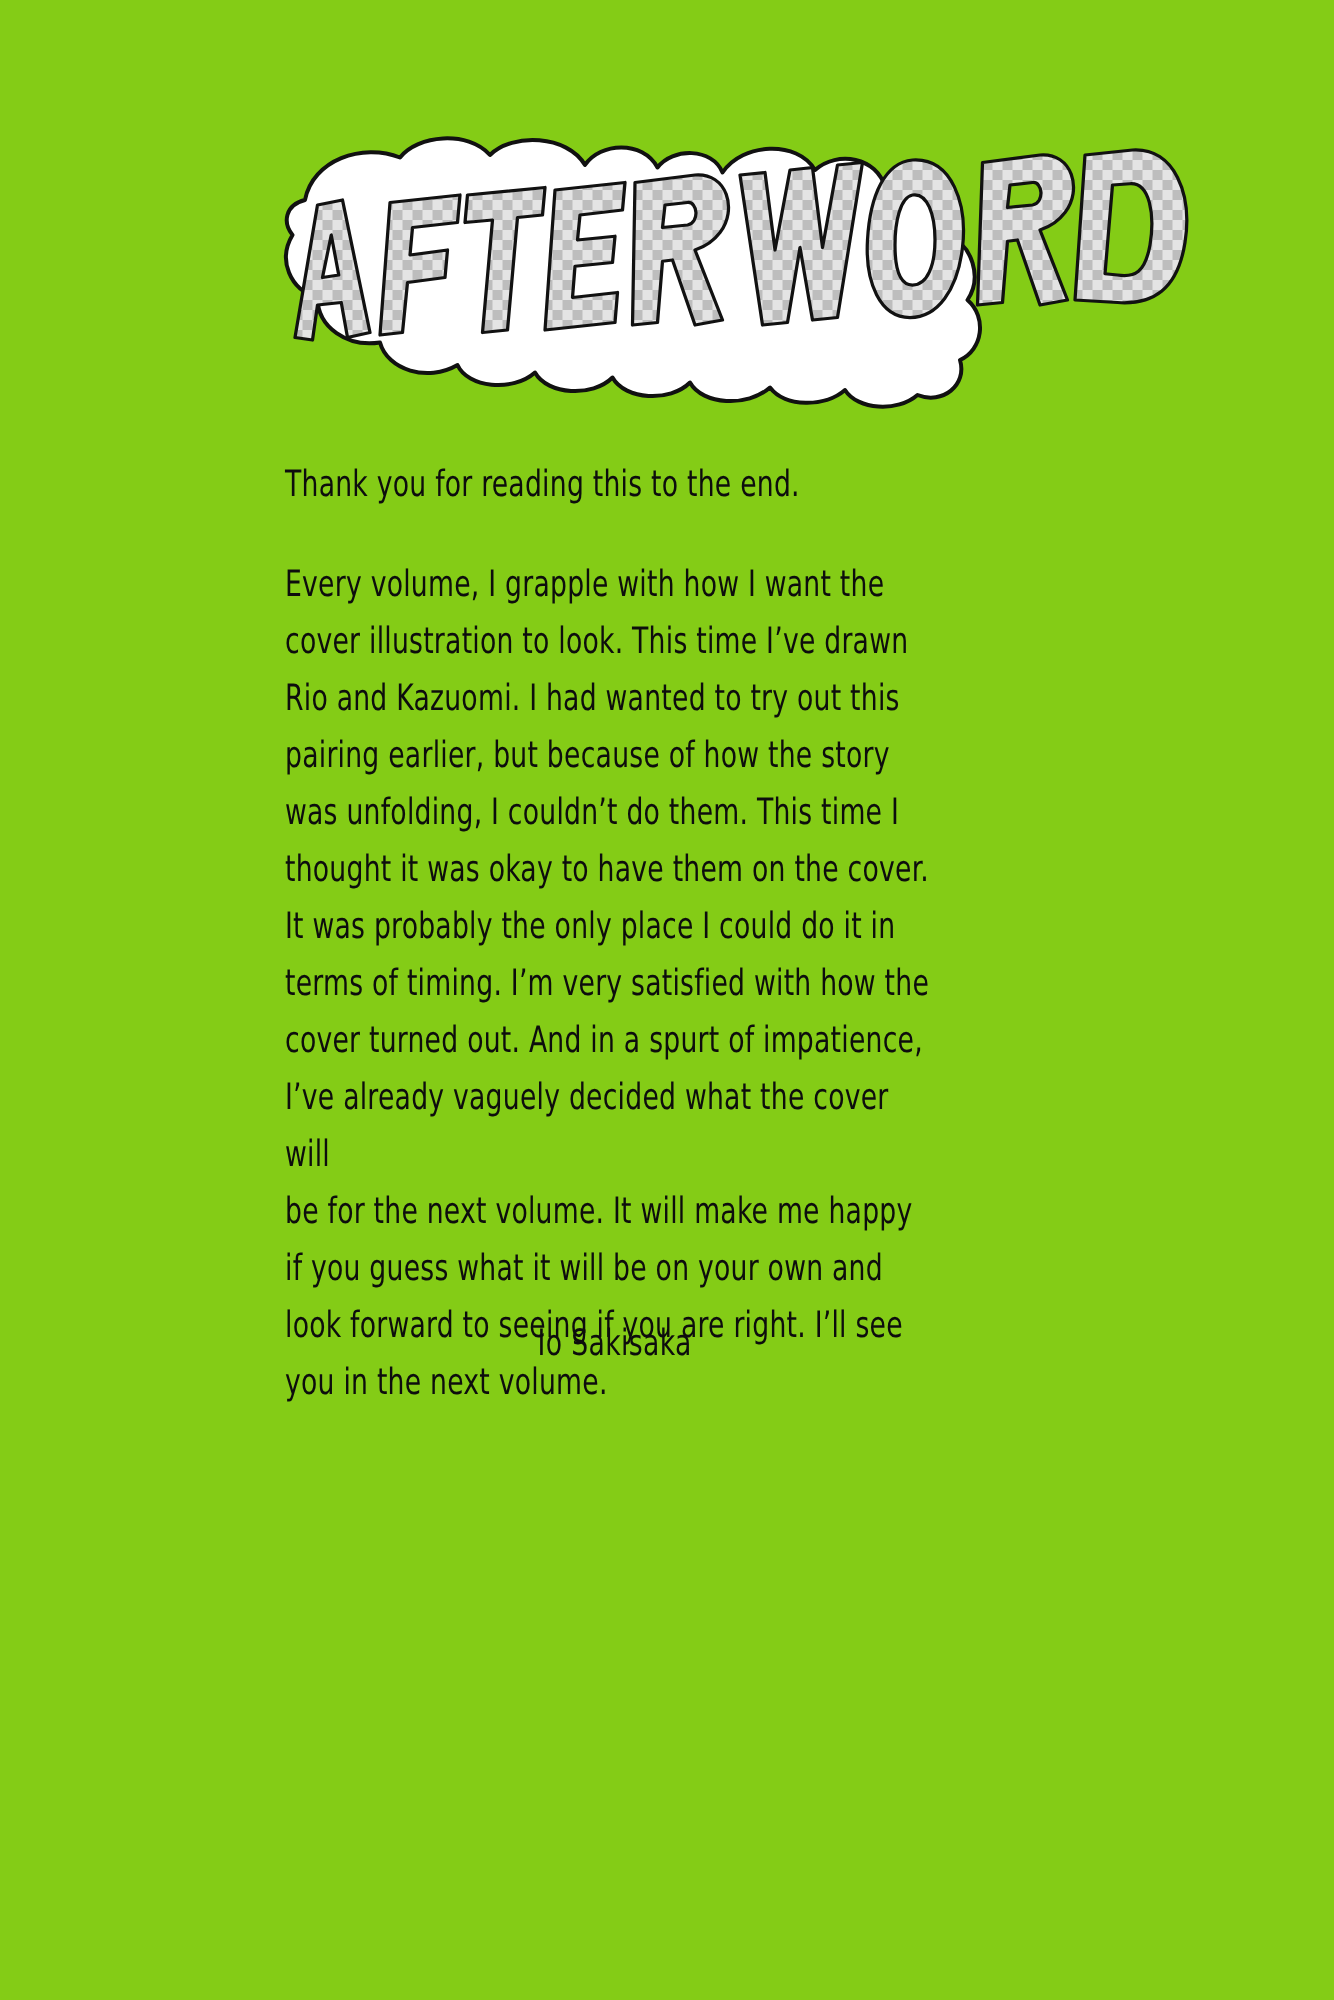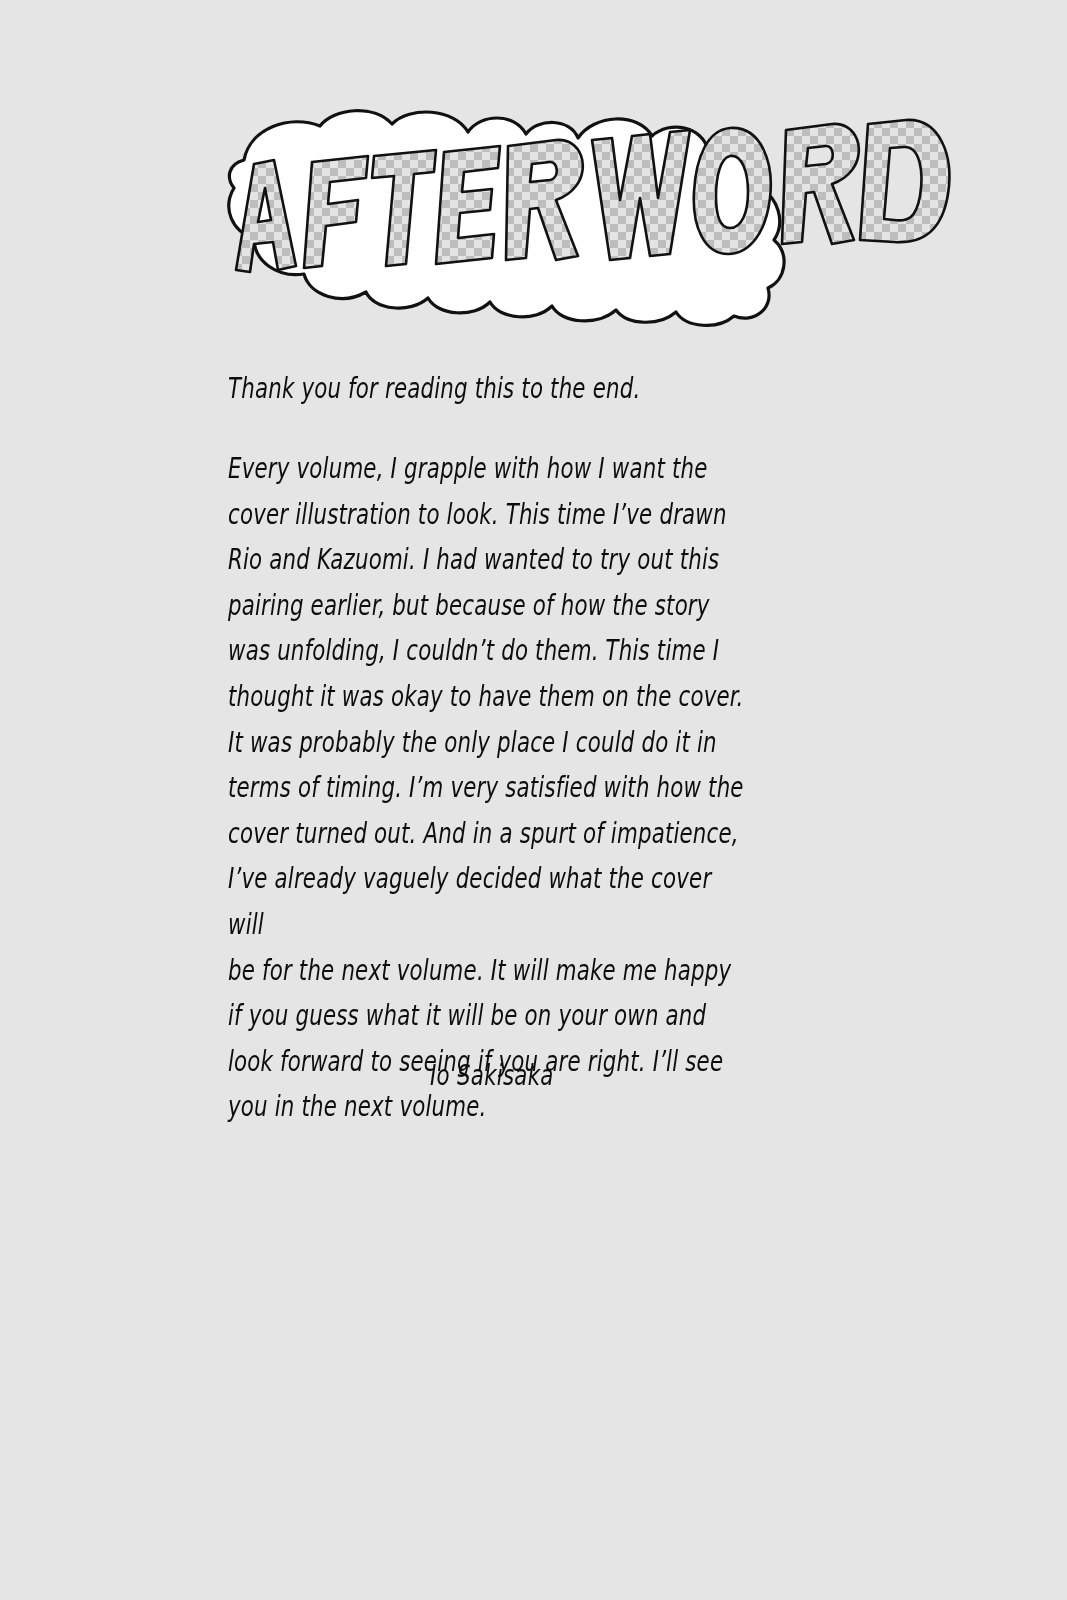--- a/index.html
+++ b/index.html
@@ -14,22 +14,21 @@
     position: relative;
     overflow: hidden;
     font-family: "DejaVu Sans", sans-serif;
     -webkit-font-smoothing: antialiased;
   }
 
   
   .page {
     position: absolute;
     inset: 0;
-    background: #e5e5e5;
-    font-style: italic;
+    background: #84cc16;
   }
 
   
   .title-bubble {
     position: absolute;
     left: 178px;
     top: 112px;
     width: 640px;
     height: 215px;
   }

